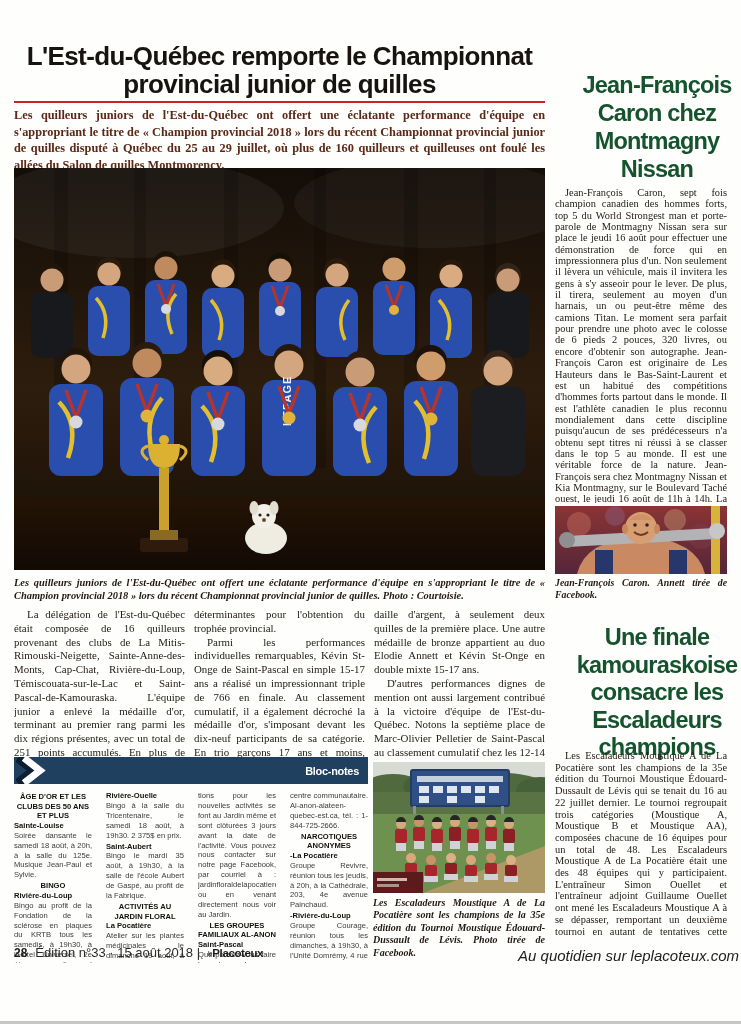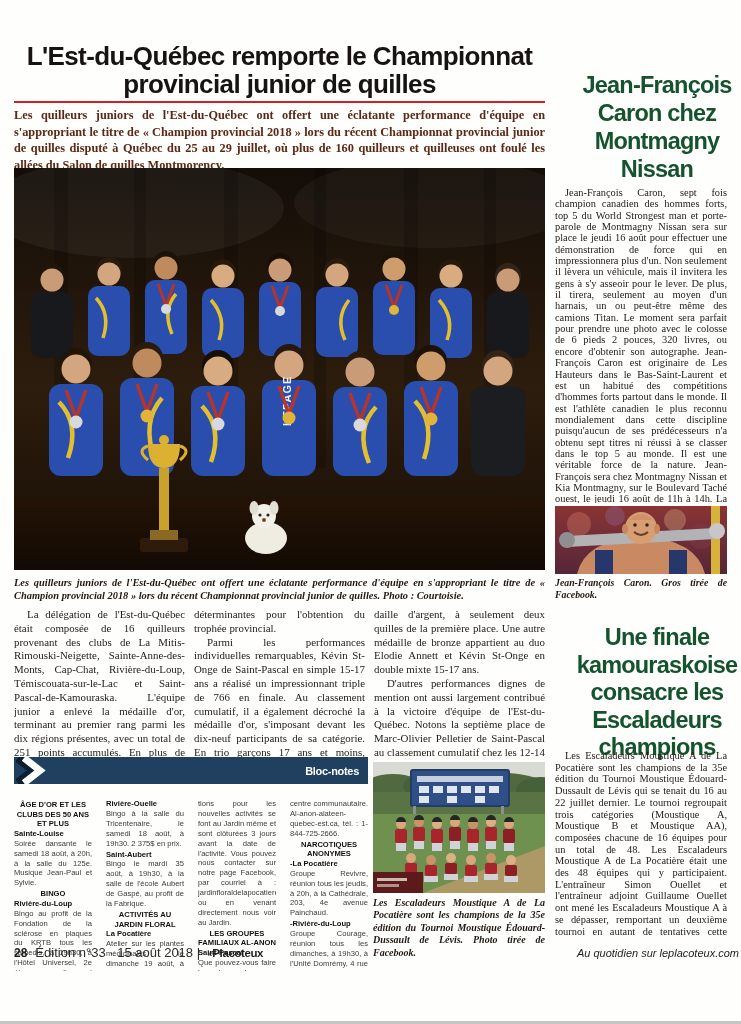--- a/index.html
+++ b/index.html
@@ -34,21 +34,21 @@
   .body-col p.indent{text-indent:13px;}
 
   
   .bloc{position:absolute;left:14px;top:757px;width:354px;}
   .bloc-banner{height:27px;background:#20405f;display:flex;align-items:center;justify-content:flex-end;padding-right:9px;position:relative;}
   .bloc-banner .chev{position:absolute;left:2px;top:0;}
   .bloc-banner .label{
     color:#fff;font-family:"Liberation Sans","DejaVu Sans",sans-serif;
     font-weight:bold;font-size:11px;letter-spacing:-0.3px;
   }
-  .bloc-cols{display:flex;gap:14px;margin-top:15px;height:172px;}
+  .bloc-cols{display:flex;gap:14px;margin-top:7px;height:172px;}
   .bloc-col{
     width:82px;overflow:hidden;
     font-family:"Liberation Sans","DejaVu Sans",sans-serif;
     font-size:7.6px;line-height:9.9px;color:#3a3a3a;text-align:justify;
   }
   .bn-header{font-weight:bold;color:#14110d;text-align:center;line-height:9.6px;margin:1px 0 0 0;}
   .bn-sub{font-weight:bold;color:#14110d;margin:0;}
   .bn-text{margin:0 0 1px 0;}
 
   
@@ -86,21 +86,21 @@
     position:absolute;left:14px;top:945px;display:flex;align-items:baseline;gap:8px;
     font-family:"Liberation Sans","DejaVu Sans",sans-serif;color:#1d1d1d;
   }
   .footer-left .pageno{font-weight:bold;font-size:12px;}
   .footer-left .edition{font-size:13px;color:#2a2a2a;}
   .footer-left .brand{font-weight:bold;font-size:11.5px;letter-spacing:-0.4px;}
   .footer-left .brand .le{font-size:6.5px;font-weight:normal;vertical-align:1px;}
   .footer-right{
     position:absolute;right:14px;top:947px;margin:0;
     font-family:"Liberation Sans","DejaVu Sans",sans-serif;font-style:italic;
-    font-size:11px;color:#1d1d1d;
+    font-size:15px;color:#1d1d1d;
   }
 </style>
 </head>
 <body>
 
 <div class="page">
 
   <h1 class="main-title">L'Est-du-Québec remporte le Championnat provincial junior de quilles</h1>
   <div class="red-rule"></div>
   <p class="lead">Les quilleurs juniors de l'Est-du-Québec ont offert une éclatante performance d'équipe en s'appropriant le titre de « Champion provincial 2018 » lors du récent Championnat provincial junior de quilles disputé à Québec du 25 au 29 juillet, où plus de 160 quilleurs et quilleuses ont foulé les allées du Salon de quilles Montmorency.</p>
@@ -457,21 +457,21 @@
       <circle cx="162" cy="25" r="8" fill="#c7c7c9"></circle>
       <circle cx="86" cy="22" r="16" fill="#d79e74"></circle>
       <path d="M74,14 a16,16 0 0 1 24,0" fill="#c9885c" opacity="0.6"></path>
       <path d="M79,26 q7,6 14,0" stroke="#6b3a22" stroke-width="2" fill="none"></path>
       <circle cx="80" cy="19" r="1.8" fill="#3a241a"></circle>
         <circle cx="92" cy="19" r="1.8" fill="#3a241a"></circle>
       <ellipse cx="70" cy="23" rx="3" ry="5" fill="#c9885c"></ellipse>
         <ellipse cx="102" cy="23" rx="3" ry="5" fill="#c9885c"></ellipse>
     </g>
   </svg>
-  <p class="caron-caption">Jean-François Caron. Gros tirée de Facebook.</p>
+  <p class="caron-caption">Jean-François Caron. Annett tirée de Facebook.</p>
 
   <h2 class="side-title finale-title">Une finale kamouraskoise consacre les Escaladeurs champions</h2>
   <p class="finale-body">Les Escaladeurs Moustique A de La Pocatière sont les champions de la 35e édition du Tournoi Moustique Édouard-Dussault de Lévis qui se tenait du 16 au 22 juillet dernier. Le tournoi regroupait trois catégories (Moustique A, Moustique B et Moustique AA), composées chacune de 16 équipes pour un total de 48. Les Escaladeurs Moustique A de La Pocatière était une des 48 équipes qui y participaient. L'entraîneur Simon Ouellet et l'entraîneur adjoint Guillaume Ouellet ont mené les Escaladeurs Moustique A à se dépasser, remportant un deuxième tournoi en autant de tentatives cette saison, et ce, dans une finale toute « kamouraskoise » contre les Cougars de Saint-Pascal.</p>
 
   <div class="footer-left">
     <span class="pageno">28</span>
     <span class="edition">Édition n°33 · 15 août 2018 |</span>
     <span class="brand"><span class="le">le</span><span>Placoteux</span></span>
   </div>
   <p class="footer-right">Au quotidien sur leplacoteux.com</p>

